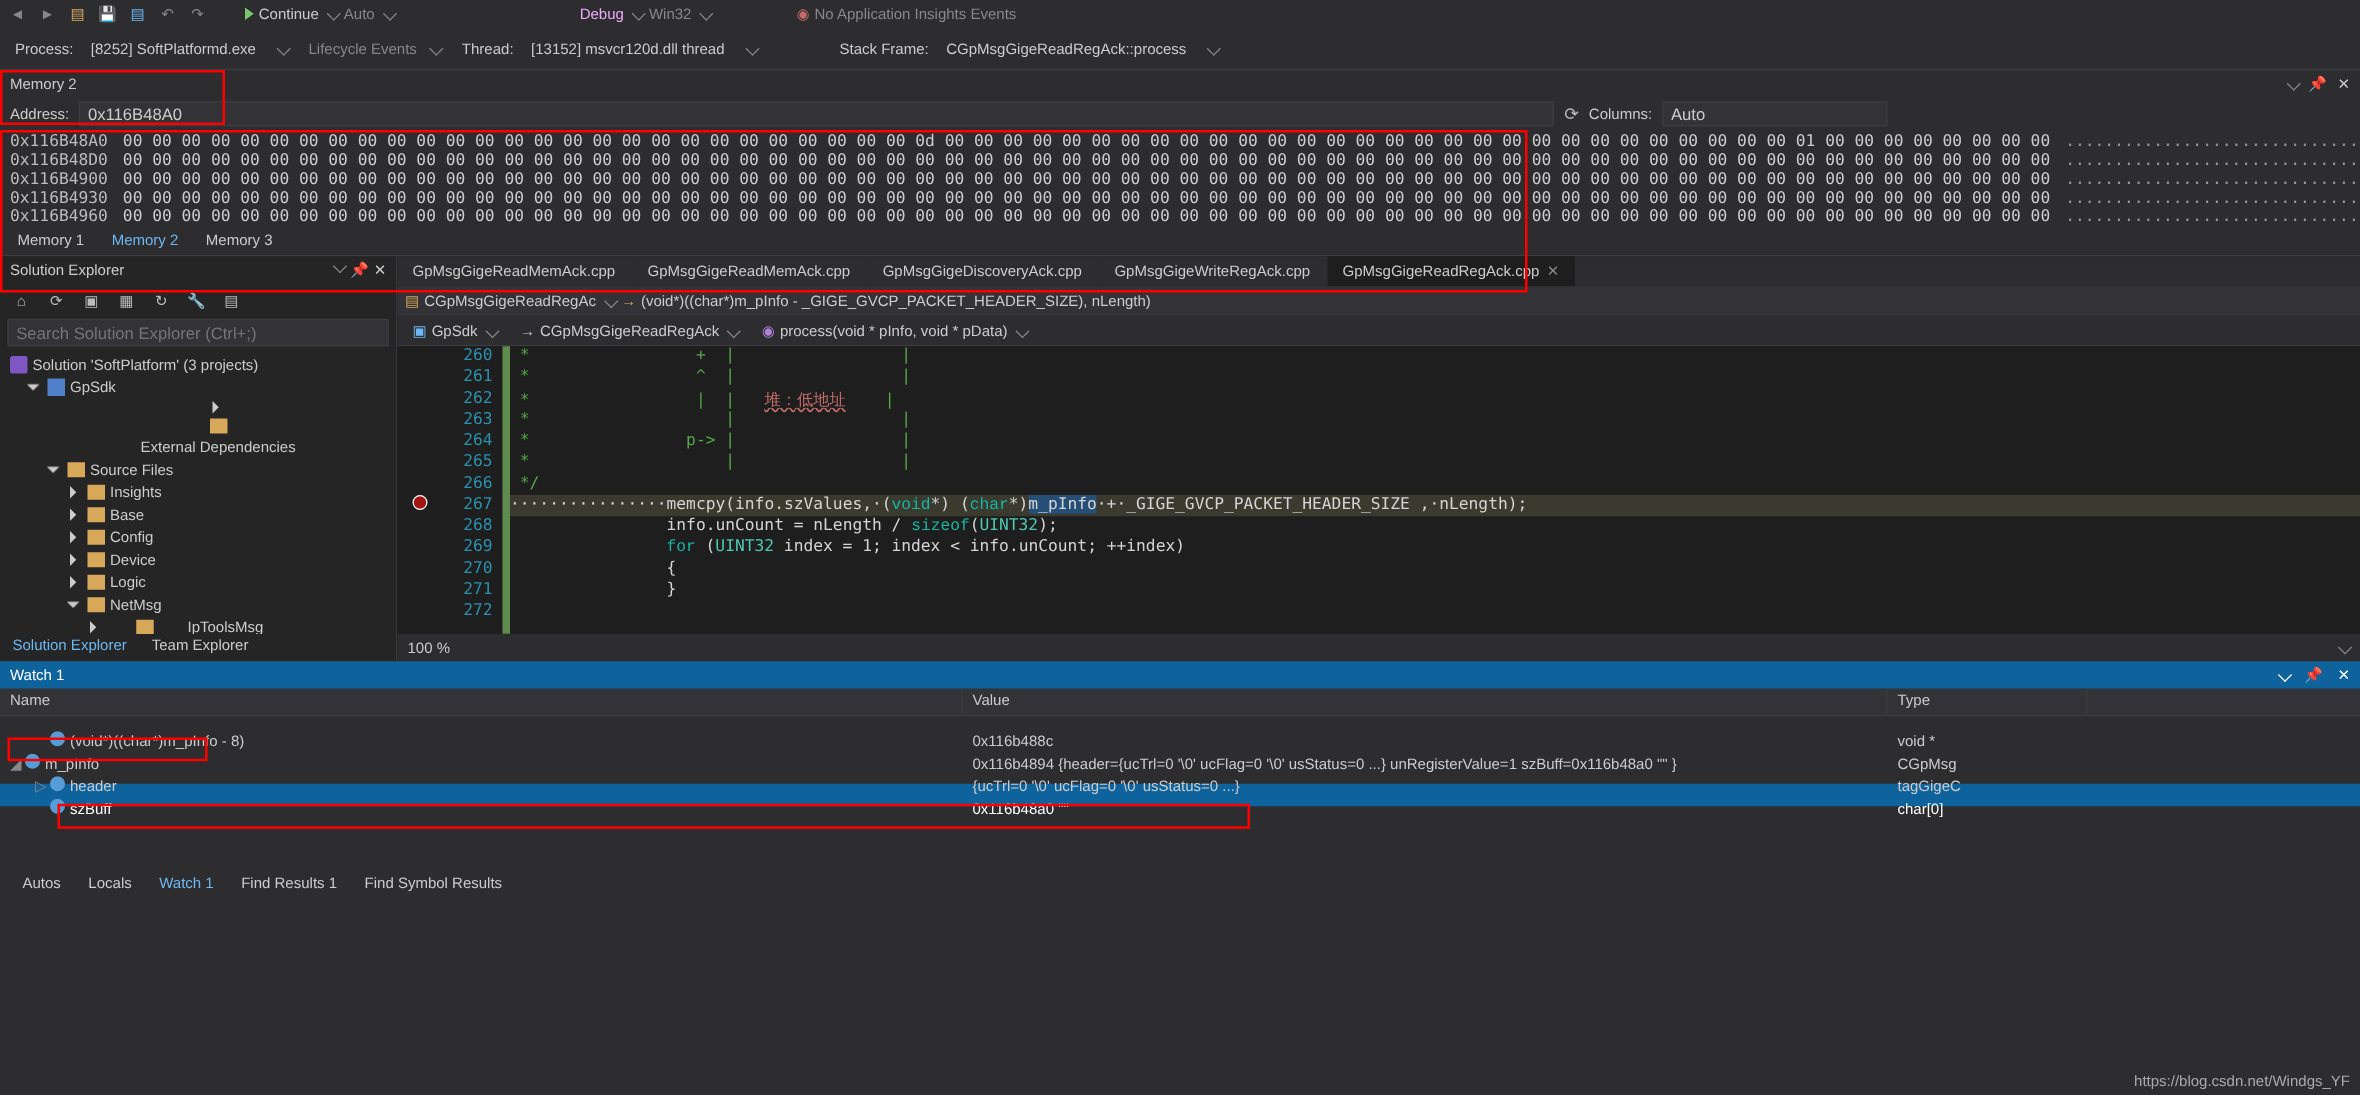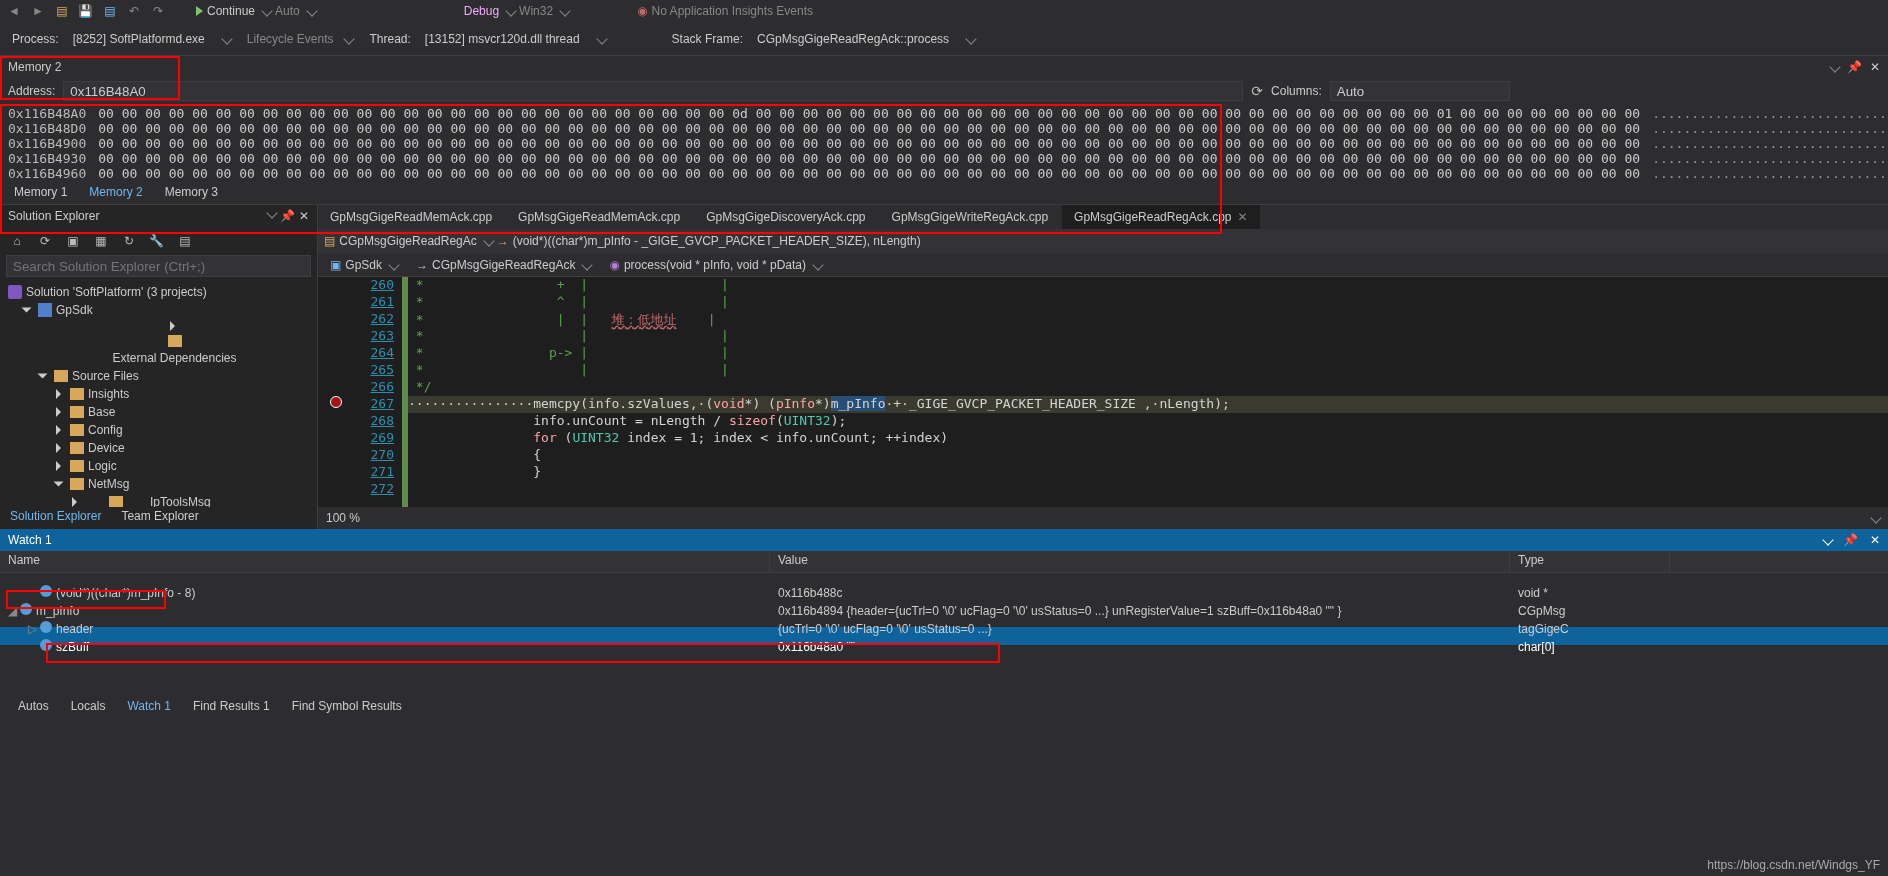--- a/index.html
+++ b/index.html
@@ -201,29 +201,29 @@
   width: 36px; display:flex; flex-direction:column;
   align-items:center;
 }
 .gutter .bp { width:12px; height:12px; background:#a31515; border-radius:50%; border:1px solid #fff;}
 .linenos {
   width: 48px;
   text-align:right;
   padding-right:8px;
   color:#2b91af;
 }
-.linenos .ln { height: 17px; text-decoration: underline; }
+.linenos .ln { height: 17px; }
 .code-lines {
   flex:1;
   color:#d4d4d4;
 }
 .code-lines .cl { height:17px; white-space:pre; }
 .cm-comment { color:#57a64a; }
 .cm-comment-red { color:#c26a6a; text-decoration: underline wavy #c26a6a; }
-.cm-kw { color:#fca5a5; }
+.cm-kw { color:#14b8a6;font-family:Liberation Mono, monospace; }
 .cm-fn { color:#dcdcaa; }
 .cm-type { color:#4ec9b0; }
 .cm-sel{ background:#264f78; }
 .cm-current-line { background:#3a3a2e; }
 .code-footer {
   height:22px;
   display:flex; align-items:center; justify-content:space-between;
   padding:0 8px;
   background:#2d2d30;
 }
@@ -526,21 +526,21 @@
         </div>
       <div style="width:6px; background:#608b4e;"></div>
       <div class="code-lines" id="codelines">
           <div class="cl"><span class="cm-comment"> *                 +  |                 |</span></div>
           <div class="cl"><span class="cm-comment"> *                 ^  |                 |</span></div>
           <div class="cl"><span class="cm-comment"> *                 |  |   </span><span class="cm-comment-red">堆：低地址</span><span class="cm-comment">    |</span></div>
           <div class="cl"><span class="cm-comment"> *                    |                 |</span></div>
           <div class="cl"><span class="cm-comment"> *                p-&gt; |                 |</span></div>
           <div class="cl"><span class="cm-comment"> *                    |                 |</span></div>
           <div class="cl"><span class="cm-comment"> */</span></div>
-          <div class="cl cm-current-line">················<span>memcpy(info.szValues,·(</span><span class="cm-kw">void</span>*) (<span class="cm-kw">pInfo</span>*)<span class="cm-sel">m_pInfo</span>·+·_GIGE_GVCP_PACKET_HEADER_SIZE ,·nLength);</div>
+          <div class="cl cm-current-line">················<span>memcpy(info.szValues,·(</span><span class="cm-kw">void</span>*) (<span class="cm-kw">char</span>*)<span class="cm-sel">m_pInfo</span>·+·_GIGE_GVCP_PACKET_HEADER_SIZE ,·nLength);</div>
           <div class="cl">                info.unCount = nLength / <span class="cm-kw">sizeof</span>(<span class="cm-type">UINT32</span>);</div>
           <div class="cl">                <span class="cm-kw">for</span> (<span class="cm-type">UINT32</span> index = 1; index &lt; info.unCount; ++index)</div>
           <div class="cl">                {</div>
           <div class="cl">                }</div>
         </div>
     </div>
     <div class="code-footer">
       <span>100 %</span>
       <span class="chevron-down"></span>
     </div>

